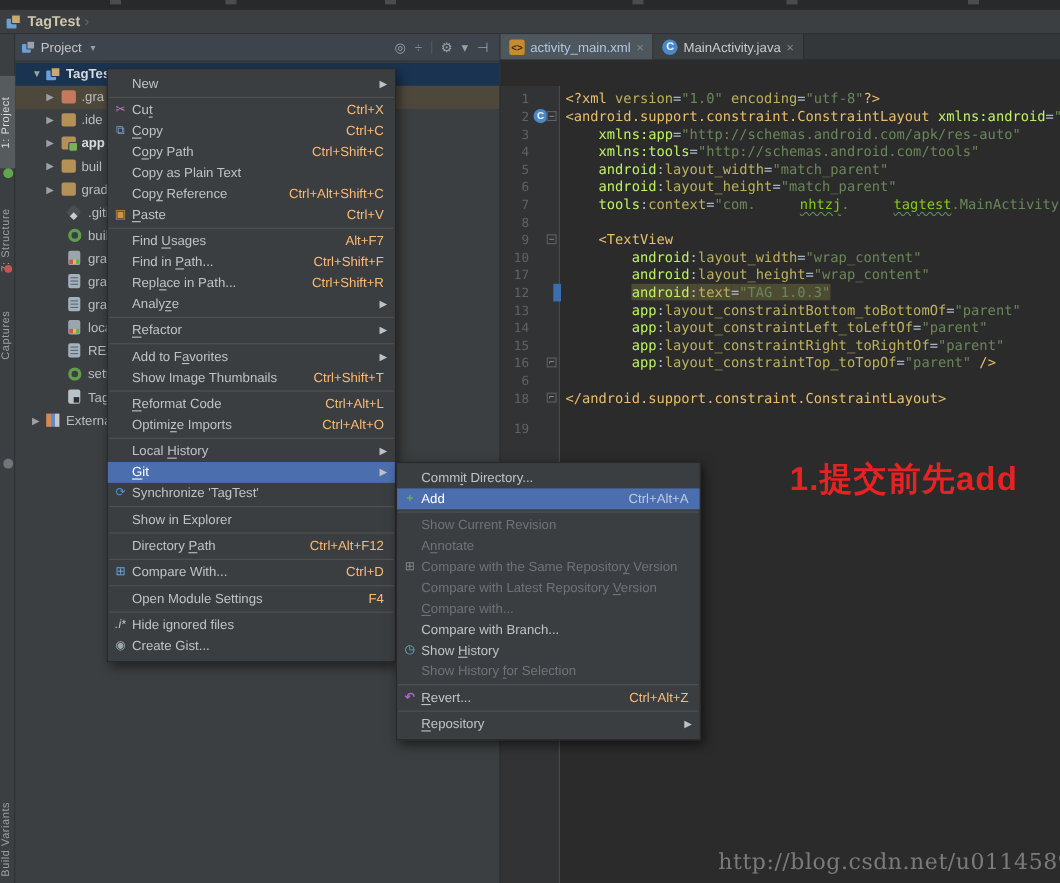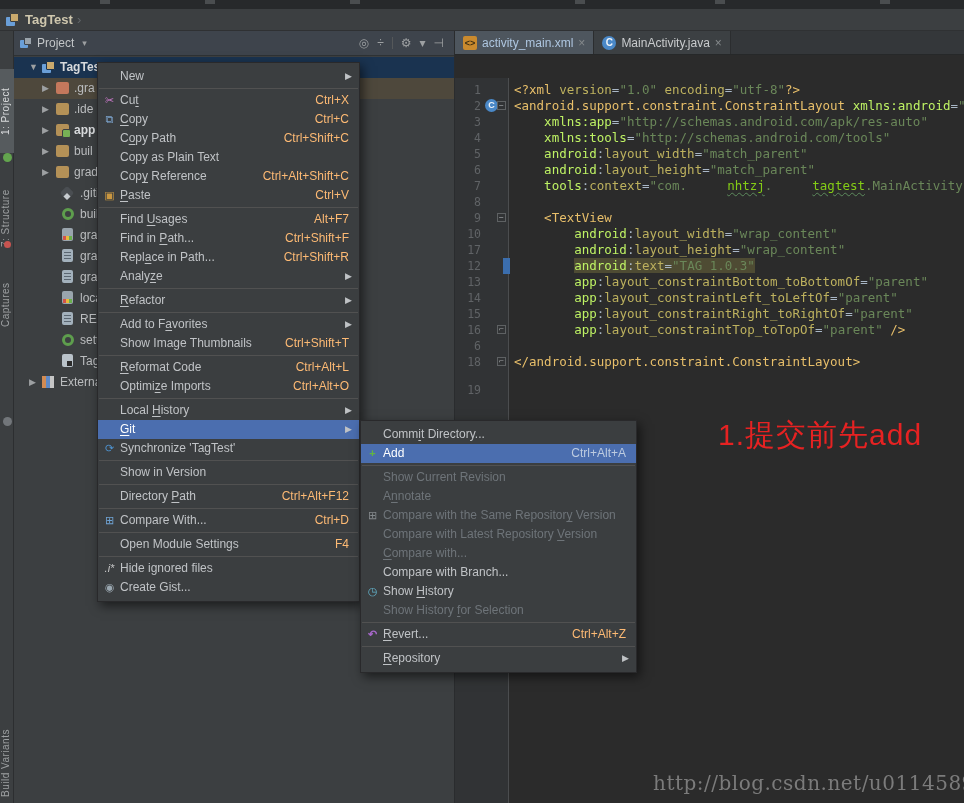--- a/index.html
+++ b/index.html
@@ -101,21 +101,21 @@
   .mi .marr { position:absolute; right:7px; top:0; font-size:9px; color:#bfc2c5; }
   .msep { height:1px; background:#515151; margin:2px 1px; }
   .mi u { text-underline-offset:2px; }
   .ic-scissors { color:#c577c5; } .ic-copy { color:#7aa0c8; } .ic-paste { color:#c99741; }
   .ic-sync { color:#4e93d0; } .ic-compare { color:#6fa3d3; } .ic-plus { color:#62b543; font-weight:bold; font-size:13px; }
   .ic-history { color:#62b0c8; } .ic-revert { color:#a667c9; font-weight:bold; }
   .ic-gist { color:#9aa7b0; } .ic-hideig { color:#c5c5c5; font-size:10px; font-style:italic; }
   .ic-comp-dis { color:#84898c; }
 
   
-  .annotation { position:absolute; left:718px; top:415px; font-size:30px; font-weight:normal; color:#e62222; letter-spacing:1px; z-index:60; }
+  .annotation { position:absolute; left:718px; top:415px; font-size:30px; font-weight:bold; color:#e62222; letter-spacing:1px; z-index:60; }
   .watermark { position:absolute; left:653px; top:771px; font-family:"DejaVu Serif", serif; font-size:20px; color:#7b7b7b; z-index:60; letter-spacing:.5px; }
 </style>
 </head>
 <body>
 
 <div class="top-strip">
   <i style="left:100px"></i>
     <i style="left:205px"></i>
     <i style="left:350px"></i>
   <i style="left:575px"></i>
@@ -297,21 +297,21 @@
     <div class="mi"><span>Add to F<u>a</u>vorites</span><span class="marr">▶</span></div>
     <div class="mi"><span>Show Image Thumbnails</span><span class="msc">Ctrl+Shift+T</span></div>
     <div class="msep"></div>
     <div class="mi"><span><u>R</u>eformat Code</span><span class="msc">Ctrl+Alt+L</span></div>
     <div class="mi"><span>Optimi<u>z</u>e Imports</span><span class="msc">Ctrl+Alt+O</span></div>
     <div class="msep"></div>
     <div class="mi"><span>Local <u>H</u>istory</span><span class="marr">▶</span></div>
     <div class="mi sel"><span><u>G</u>it</span><span class="marr">▶</span></div>
     <div class="mi"><span class="mico ic-sync">⟳</span><span>Synchronize 'TagTest'</span></div>
     <div class="msep"></div>
-    <div class="mi"><span>Show in Version</span></div>
+    <div class="mi"><span>Show in Explorer</span></div>
     <div class="msep"></div>
     <div class="mi"><span>Directory <u>P</u>ath</span><span class="msc">Ctrl+Alt+F12</span></div>
     <div class="msep"></div>
     <div class="mi"><span class="mico ic-compare">⊞</span><span>Compare With...</span><span class="msc">Ctrl+D</span></div>
     <div class="msep"></div>
     <div class="mi"><span>Open Module Settings</span><span class="msc">F4</span></div>
     <div class="msep"></div>
     <div class="mi"><span class="mico ic-hideig">.i*</span><span>Hide ignored files</span></div>
     <div class="mi"><span class="mico ic-gist">◉</span><span>Create Gist...</span></div>
   </div>

